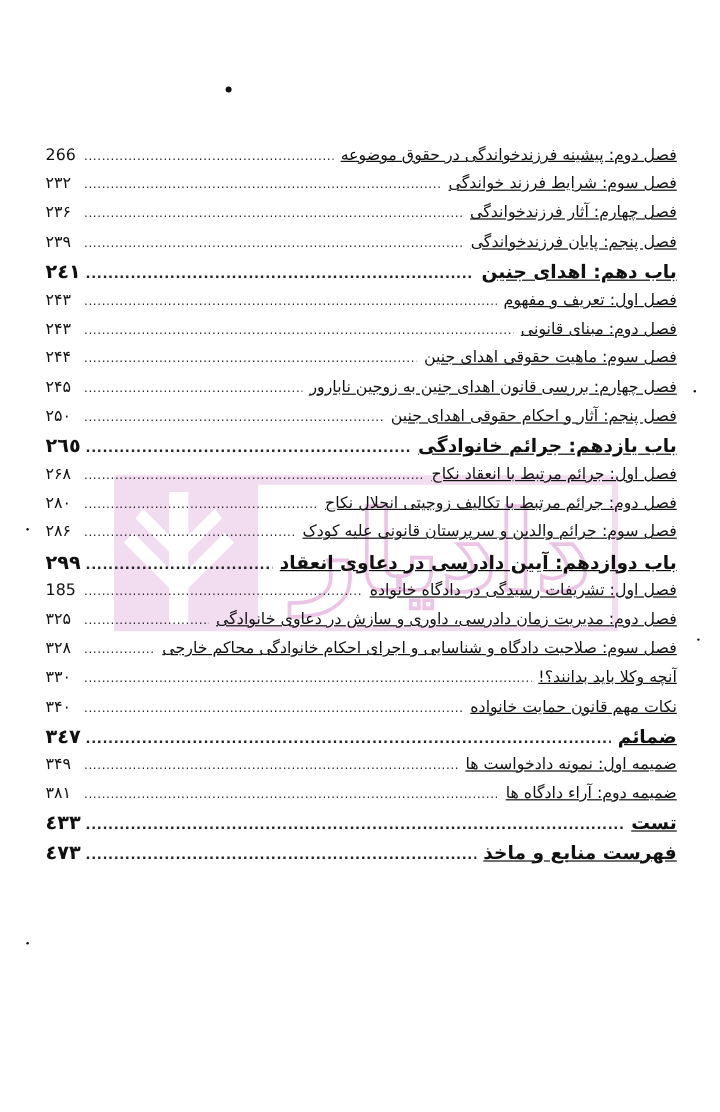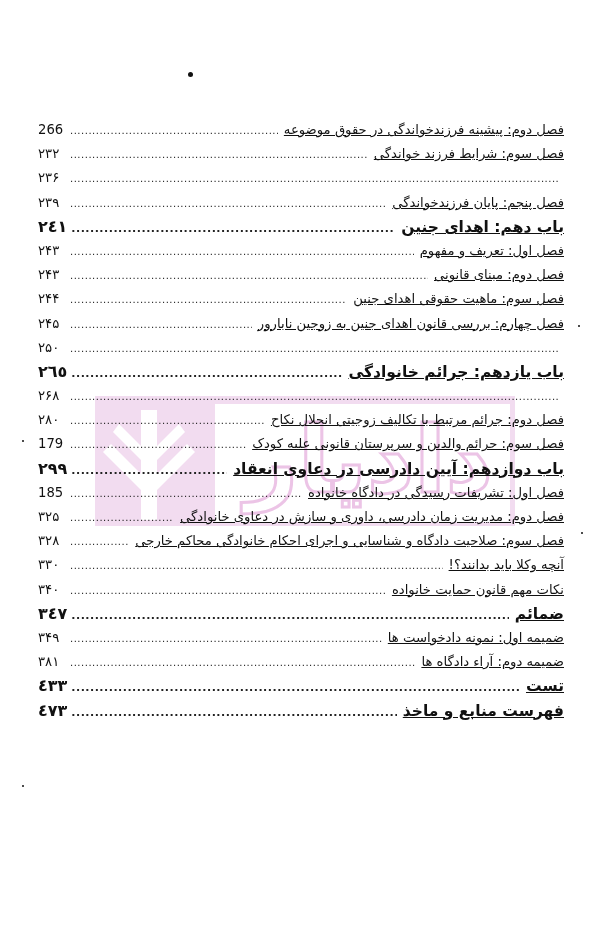--- a/index.html
+++ b/index.html
@@ -71,20 +71,21 @@
         <span class="title">فصل دوم: پیشینه فرزندخواندگی در حقوق موضوعه</span>
         <span class="leader"></span>
         <span class="pg">266</span>
       </div>
       <div class="row">
         <span class="title">فصل سوم: شرایط فرزند خواندگی</span>
         <span class="leader"></span>
         <span class="pg">۲۳۲</span>
       </div>
       <div class="row">
+        <span class="title">فصل چهارم: آثار فرزندخواندگی</span>
         <span class="leader"></span>
         <span class="pg">۲۳۶</span>
       </div>
       <div class="row">
         <span class="title">فصل پنجم: پایان فرزندخواندگی</span>
         <span class="leader"></span>
         <span class="pg">۲۳۹</span>
       </div>
       <div class="row major">
         <span class="title">باب دهم: اهدای جنین</span>
@@ -105,41 +106,43 @@
         <span class="title">فصل سوم: ماهیت حقوقی اهدای جنین</span>
         <span class="leader"></span>
         <span class="pg">۲۴۴</span>
       </div>
       <div class="row">
         <span class="title">فصل چهارم: بررسی قانون اهدای جنین به زوجین نابارور</span>
         <span class="leader"></span>
         <span class="pg">۲۴۵</span>
       </div>
       <div class="row">
+        <span class="title">فصل پنجم: آثار و احکام حقوقی اهدای جنین</span>
         <span class="leader"></span>
         <span class="pg">۲۵۰</span>
       </div>
       <div class="row major">
         <span class="title">باب یازدهم: جرائم خانوادگی</span>
         <span class="leader"></span>
         <span class="pg">۲٦٥</span>
       </div>
       <div class="row">
+        <span class="title">فصل اول: جرائم مرتبط با انعقاد نکاح</span>
         <span class="leader"></span>
         <span class="pg">۲۶۸</span>
       </div>
       <div class="row">
         <span class="title">فصل دوم: جرائم مرتبط با تکالیف زوجیتی  انحلال نکاح</span>
         <span class="leader"></span>
         <span class="pg">۲۸۰</span>
       </div>
       <div class="row">
         <span class="title">فصل سوم: جرائم والدین و سرپرستان قانونی علیه کودک</span>
         <span class="leader"></span>
-        <span class="pg">179</span>
+        <span class="pg">۲۸۶</span>
       </div>
       <div class="row major">
         <span class="title">باب دوازدهم: آیین دادرسی در دعاوی انعقاد</span>
         <span class="leader"></span>
         <span class="pg">۲۹۹</span>
       </div>
       <div class="row">
         <span class="title">فصل اول: تشریفات رسیدگی در دادگاه خانواده</span>
         <span class="leader"></span>
         <span class="pg">185</span>

